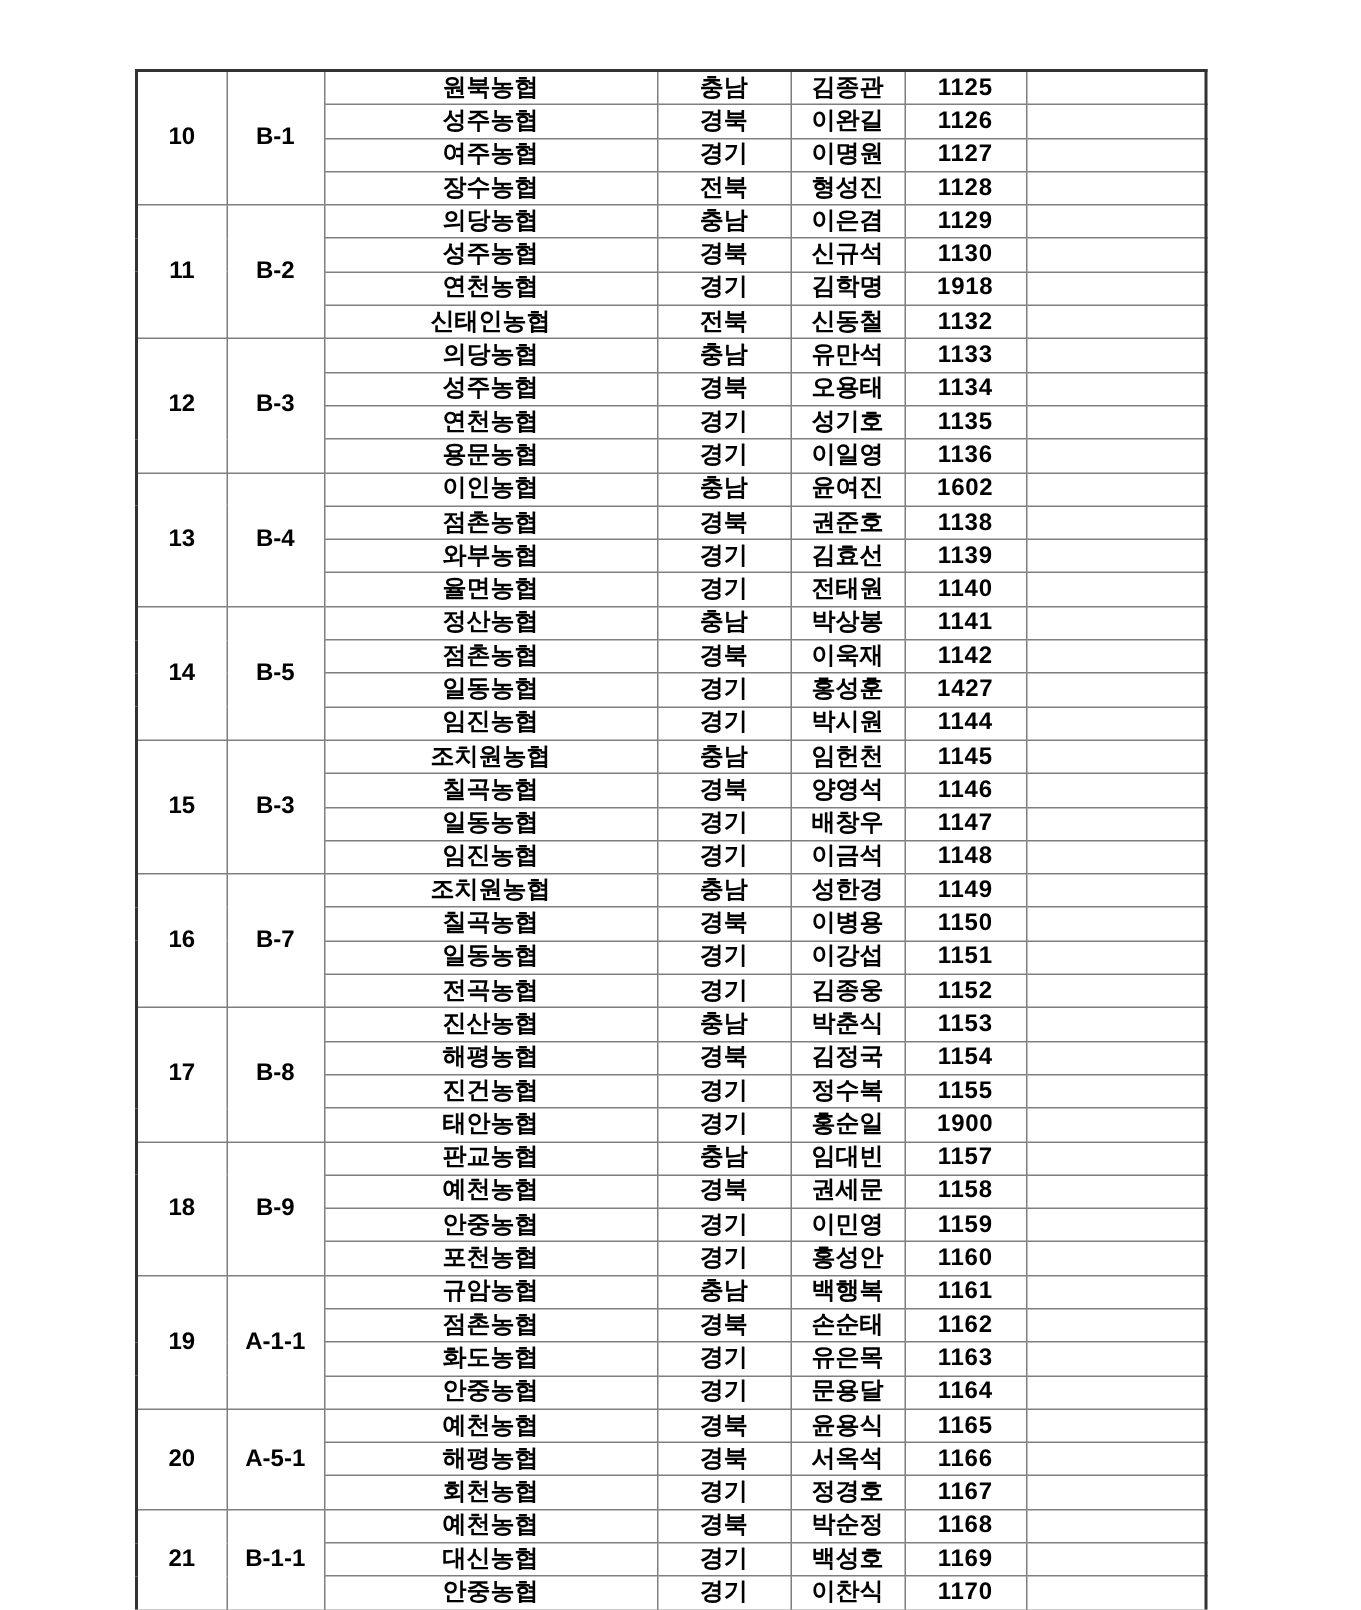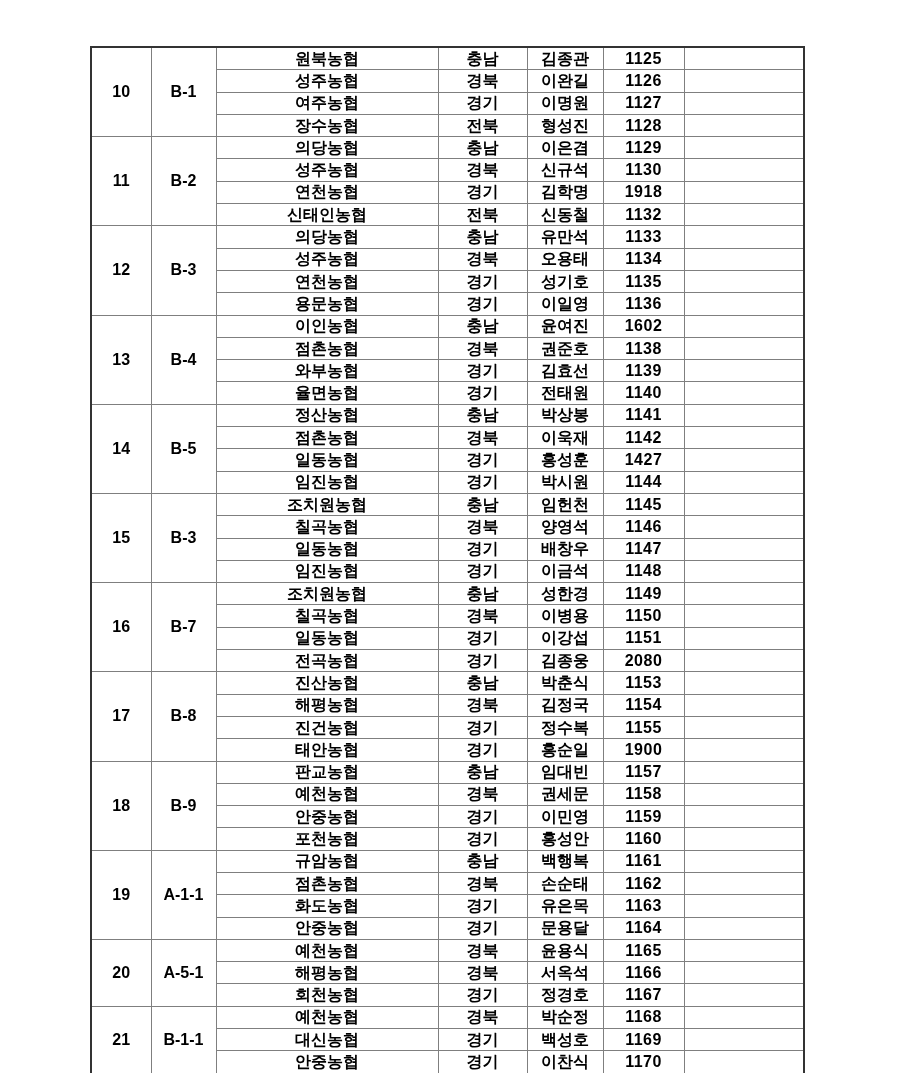--- a/index.html
+++ b/index.html
@@ -259,21 +259,21 @@
           <td class="c-name">일동농협</td>
           <td class="c-region">경기</td>
           <td class="c-person">이강섭</td>
           <td class="c-num">1151</td>
           <td class="c-blank"></td>
         </tr>
         <tr>
           <td class="c-name">전곡농협</td>
           <td class="c-region">경기</td>
           <td class="c-person">김종웅</td>
-          <td class="c-num">2080</td>
+          <td class="c-num">1152</td>
           <td class="c-blank"></td>
         </tr>
         <tr>
           <td class="c-no" rowspan="4">17</td>
           <td class="c-code" rowspan="4">B-8</td>
           <td class="c-name">진산농협</td>
           <td class="c-region">충남</td>
           <td class="c-person">박춘식</td>
           <td class="c-num">1153</td>
           <td class="c-blank"></td>

